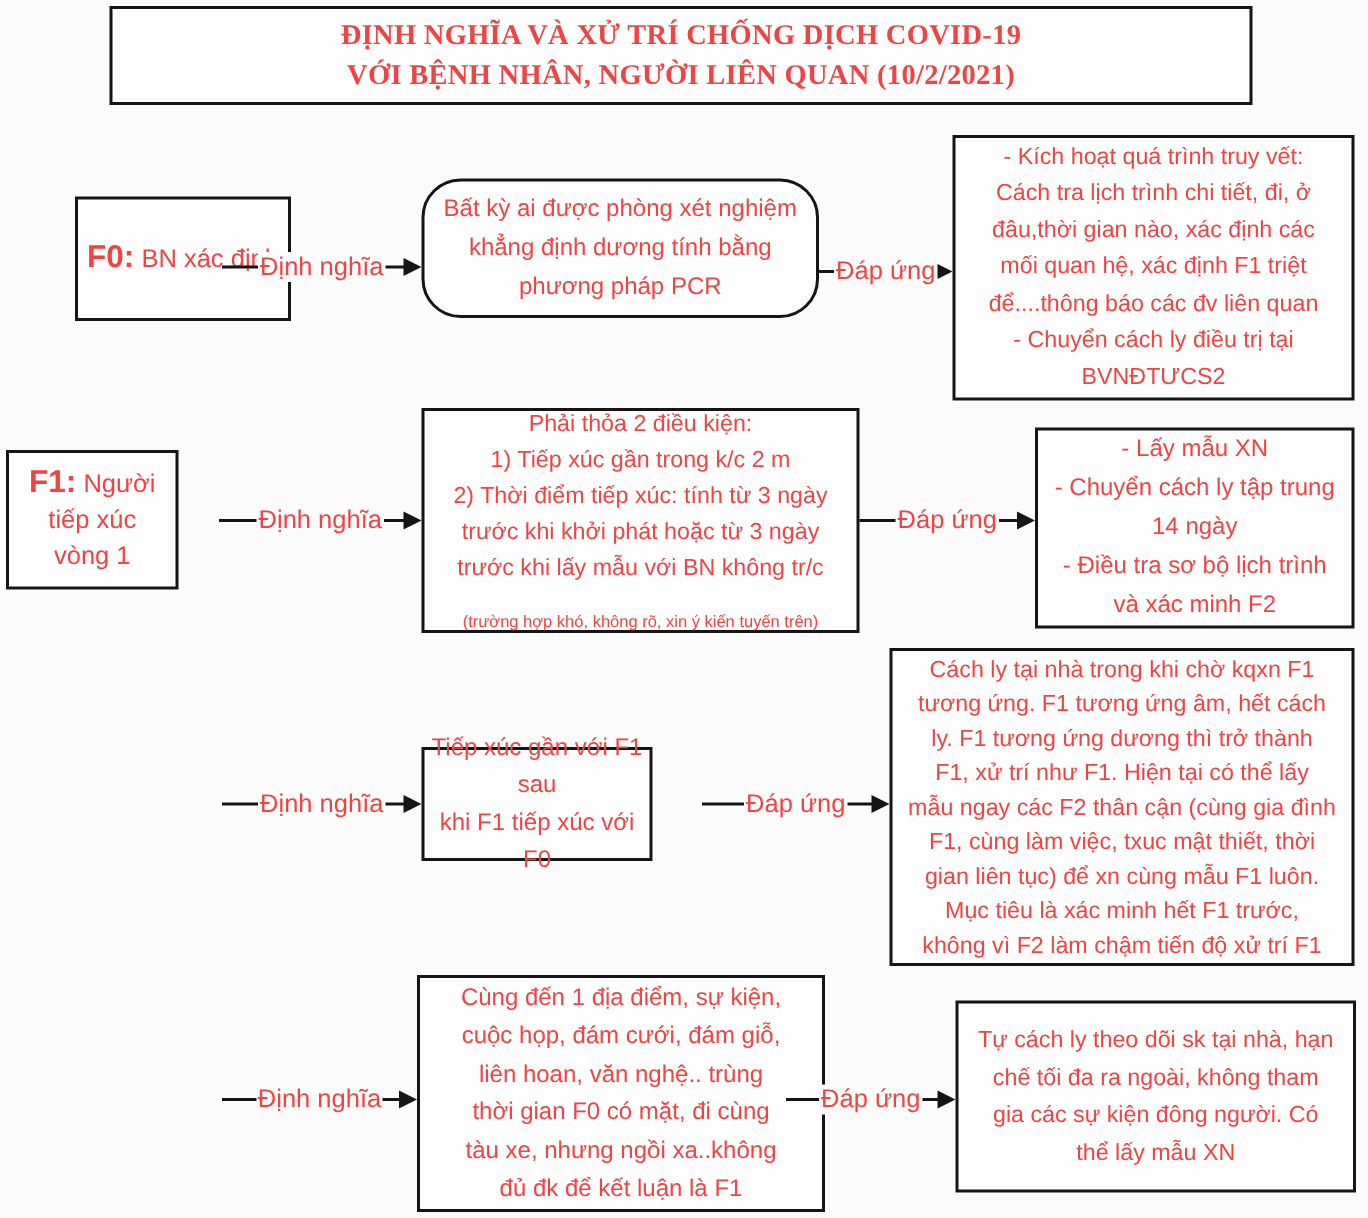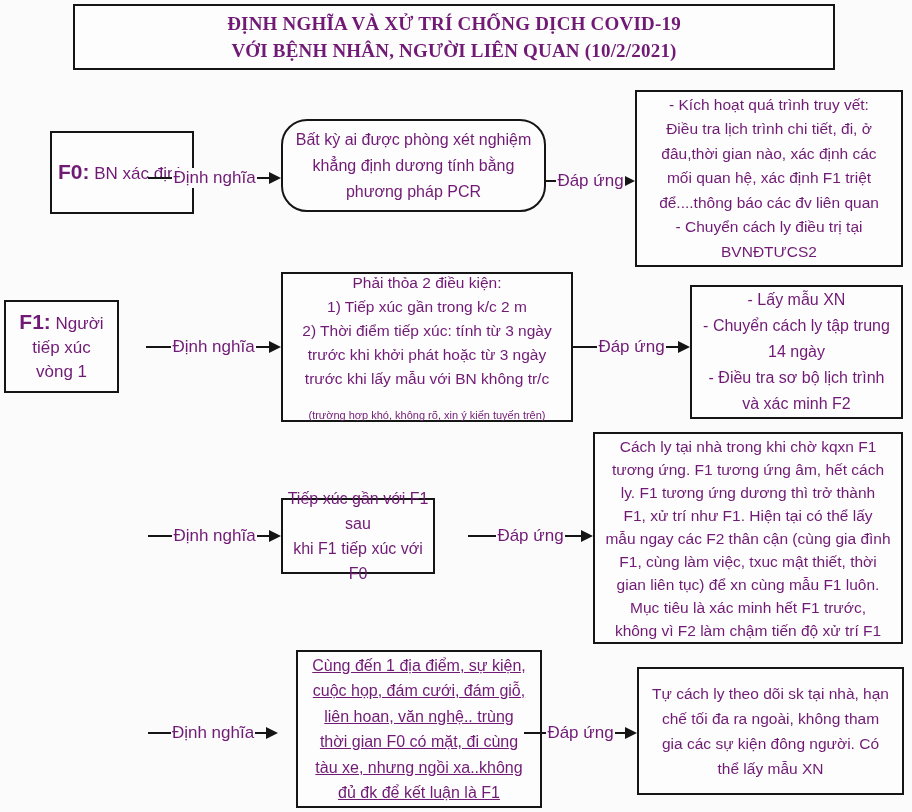--- a/index.html
+++ b/index.html
@@ -1,18 +1,18 @@
 <!DOCTYPE html>
 <html><head>
 <meta charset="utf-8">
 <style>
   html,body{margin:0;padding:0;background:#fbfbfb;}
   #canvas{
     position:relative;width:912px;height:812px;background:#fbfbfb;
-    font-family:"Liberation Sans","DejaVu Sans",sans-serif;color:#701a75;
+    font-family:"Liberation Sans","DejaVu Sans",sans-serif;color:#ef4444;
     overflow:hidden;
   }
   .box{
     position:absolute;box-sizing:border-box;border:2px solid #151515;background:#fdfdfd;
     display:flex;flex-direction:column;align-items:center;justify-content:center;
     text-align:center;
   }
   .pre{white-space:pre-line;}
   
   .title-box{
@@ -25,21 +25,21 @@
   .entity-box .prefix{font-weight:bold;font-size:21px;}
   .e1{left:21px;top:131px;width:144px;height:83px;margin-left:29px;}
   .e2{left:4px;top:300px;width:115px;height:93px;}
   .e3{left:4px;top:491px;width:144px;height:92px;}
   .e4{left:4px;top:684px;width:144px;height:95px;font-weight:bold;font-size:22px;line-height:31px;}
   
   .d1{left:281px;top:119px;width:265px;height:93px;font-size:16px;line-height:26px;border-radius:26px;}
   .d2{left:281px;top:272px;width:292px;height:150px;font-size:15.5px;line-height:24px;}
   .d2 .note{font-size:11px;line-height:16px;margin-top:16px;}
   .d3{left:281px;top:498px;width:154px;height:76px;font-size:16px;line-height:25px;}
-  .d4{left:296px;top:650px;width:246px;height:158px;font-size:16px;line-height:25.5px;text-decoration:underline;}
+  .d4{left:278px;top:650px;width:272px;height:158px;font-size:16px;line-height:25.5px;}
   
   .r1{left:635px;top:90px;width:268px;height:177px;font-size:15.5px;line-height:24.5px;}
   .r2{left:690px;top:285px;width:213px;height:134px;font-size:16px;line-height:26px;}
   .r3{left:593px;top:432px;width:310px;height:212px;font-size:15.5px;line-height:23px;}
   .r4{left:637px;top:667px;width:267px;height:128px;font-size:15.5px;line-height:25px;}
   
   .arrow{position:absolute;height:24px;display:flex;align-items:center;justify-content:center;}
   .arrow .line{position:absolute;left:0;right:5px;top:50%;margin-top:-1px;height:2px;background:#151515;}
   .arrow .lbl{position:relative;z-index:1;background:#fbfbfb;padding:0 1px;font-size:17px;white-space:nowrap;text-align:center;}
   .arrow .head{
@@ -76,21 +76,21 @@
   </div>
   <div class="box pre d1">Bất kỳ ai được phòng xét nghiệm
 khẳng định dương tính bằng
 phương pháp PCR</div>
   <div class="arrow a1r">
     <span class="line"></span>
     <span class="lbl">Đáp ứng</span>
     <span class="head"></span>
   </div>
   <div class="box pre r1">- Kích hoạt quá trình truy vết:
-Điều tra lịch trình chi tiết, đi, ở
+Cách tra lịch trình chi tiết, đi, ở
 đâu,thời gian nào, xác định các
 mối quan hệ, xác định F1 triệt
 để....thông báo các đv liên quan
 - Chuyển cách ly điều trị tại
 BVNĐTƯCS2</div>
 
   <div class="box entity-box e2">
     <div><span class="prefix">F1:</span> <span>Người tiếp xúc vòng 1</span></div>
   </div>
   <div class="arrow a2d">

